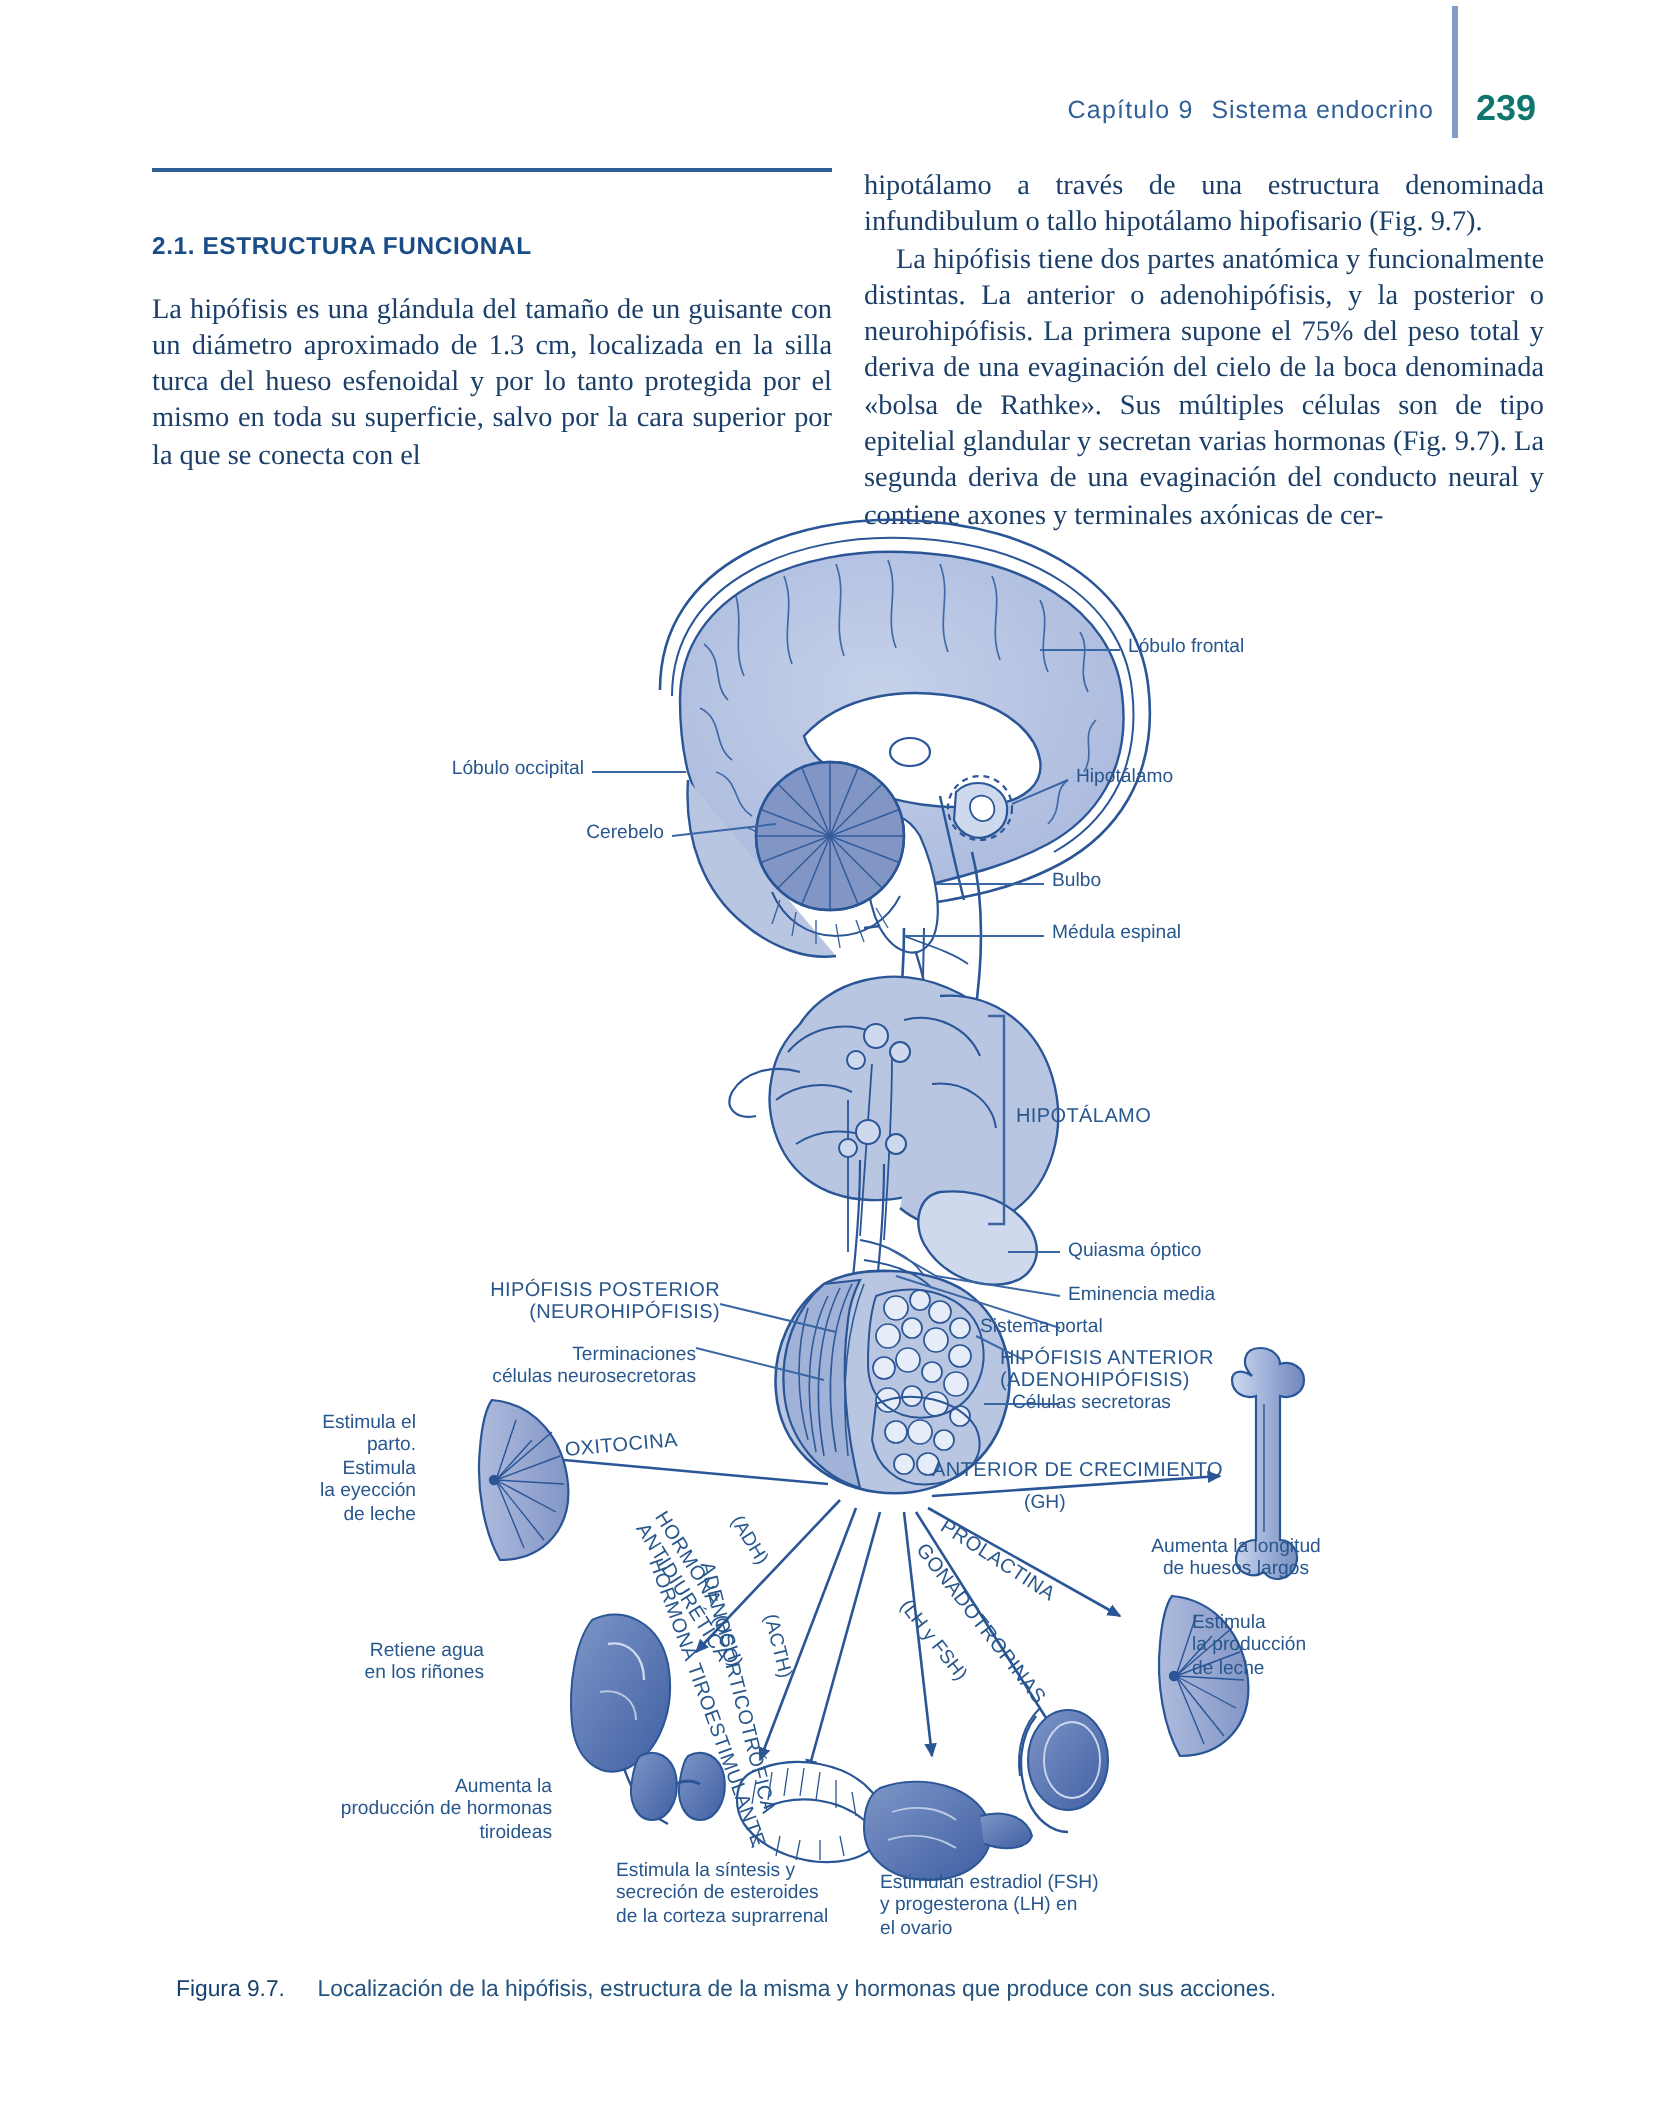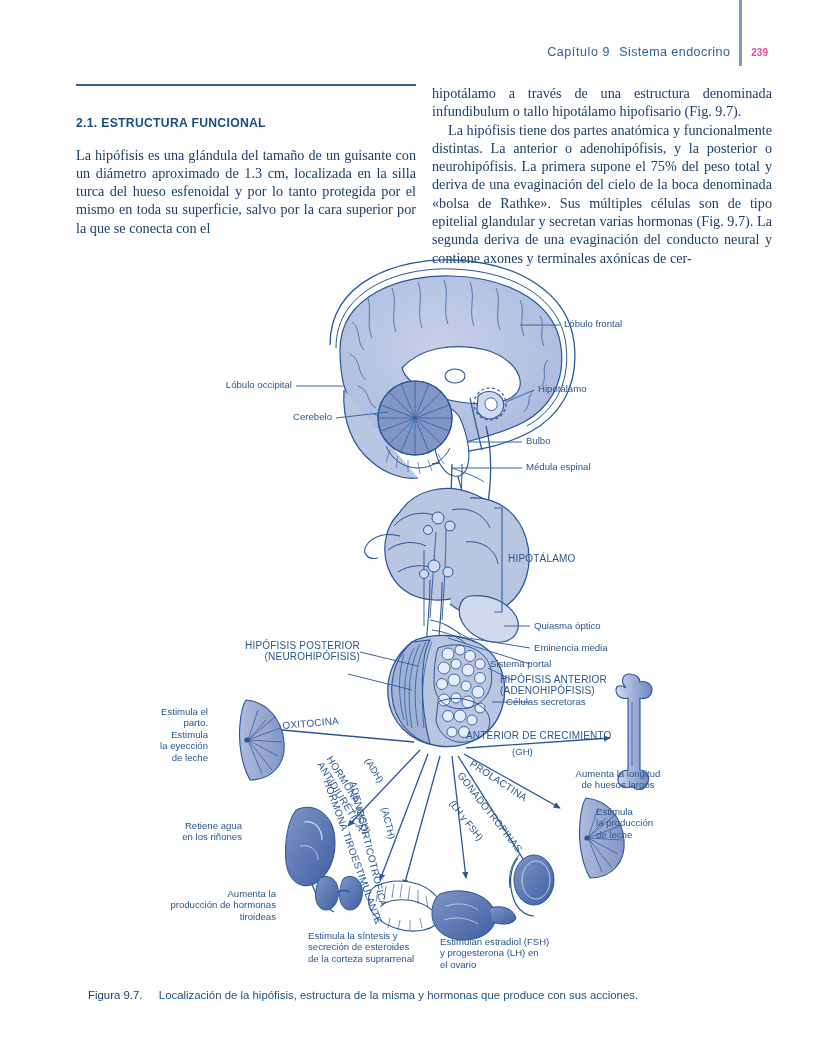--- a/index.html
+++ b/index.html
@@ -19,21 +19,21 @@
     display:flex;align-items:center;gap:9px;
     font-family:"Liberation Sans", sans-serif;
     font-size:12.5px;color:#2f5f96;letter-spacing:.45px;
   }
   .runhead-cap{letter-spacing:.6px;}
   .runhead-rule{
     position:absolute;left:724px;top:-44px;width:3px;height:66px;
     background:#7f9dc4;
   }
   .runhead-page{
-    font-weight:bold;color:#ec4899;font-size:10px;letter-spacing:0;
+    font-weight:bold;color:#0f766e;font-size:18px;letter-spacing:0;
   }
 
   
   .col{position:absolute;top:84px;width:340px;}
   .col-left{left:76px;}
   .col-right{left:432px;}
 
   h2.sec{
     font-family:"Liberation Sans", sans-serif;
     font-size:13.5px;font-weight:bold;color:#1a4c86;
@@ -441,20 +441,22 @@
 
     <div class="lbl caps" style="left:508px;top:303px;">HIPOTÁLAMO</div>
     <div class="lbl" style="left:534px;top:370px;">Quiasma óptico</div>
     <div class="lbl" style="left:534px;top:392px;">Eminencia media</div>
     <div class="lbl" style="left:460px;top:408px;margin-left:30px;">Sistema portal</div>
     <div class="lbl caps" style="left:500px;top:424px;">HIPÓFISIS ANTERIOR
 (ADENOHIPÓFISIS)</div>
     <div class="lbl" style="left:506px;top:446px;">Células secretoras</div>
     <div class="lbl caps r" style="left:200px;top:390px;width:160px;">HIPÓFISIS POSTERIOR
 (NEUROHIPÓFISIS)</div>
+    <div class="lbl r" style="left:184px;top:422px;width:164px;">Terminaciones
+células neurosecretoras</div>
 
     <div class="lbl caps rot" style="left:282px;top:470px;transform:rotate(-5deg);">OXITOCINA</div>
 
     <div class="lbl caps rot" style="left:334px;top:504px;transform:rotate(58deg);">HORMONA
 ANTIDIURÉTICA</div>
     <div class="lbl rot" style="left:372px;top:506px;transform:rotate(58deg);">(ADH)</div>
 
     <div class="lbl caps rot" style="left:332px;top:528px;transform:rotate(70deg);">HORMONA TIROESTIMULANTE</div>
     <div class="lbl rot" style="left:364px;top:556px;transform:rotate(70deg);">(HSH)</div>
 

